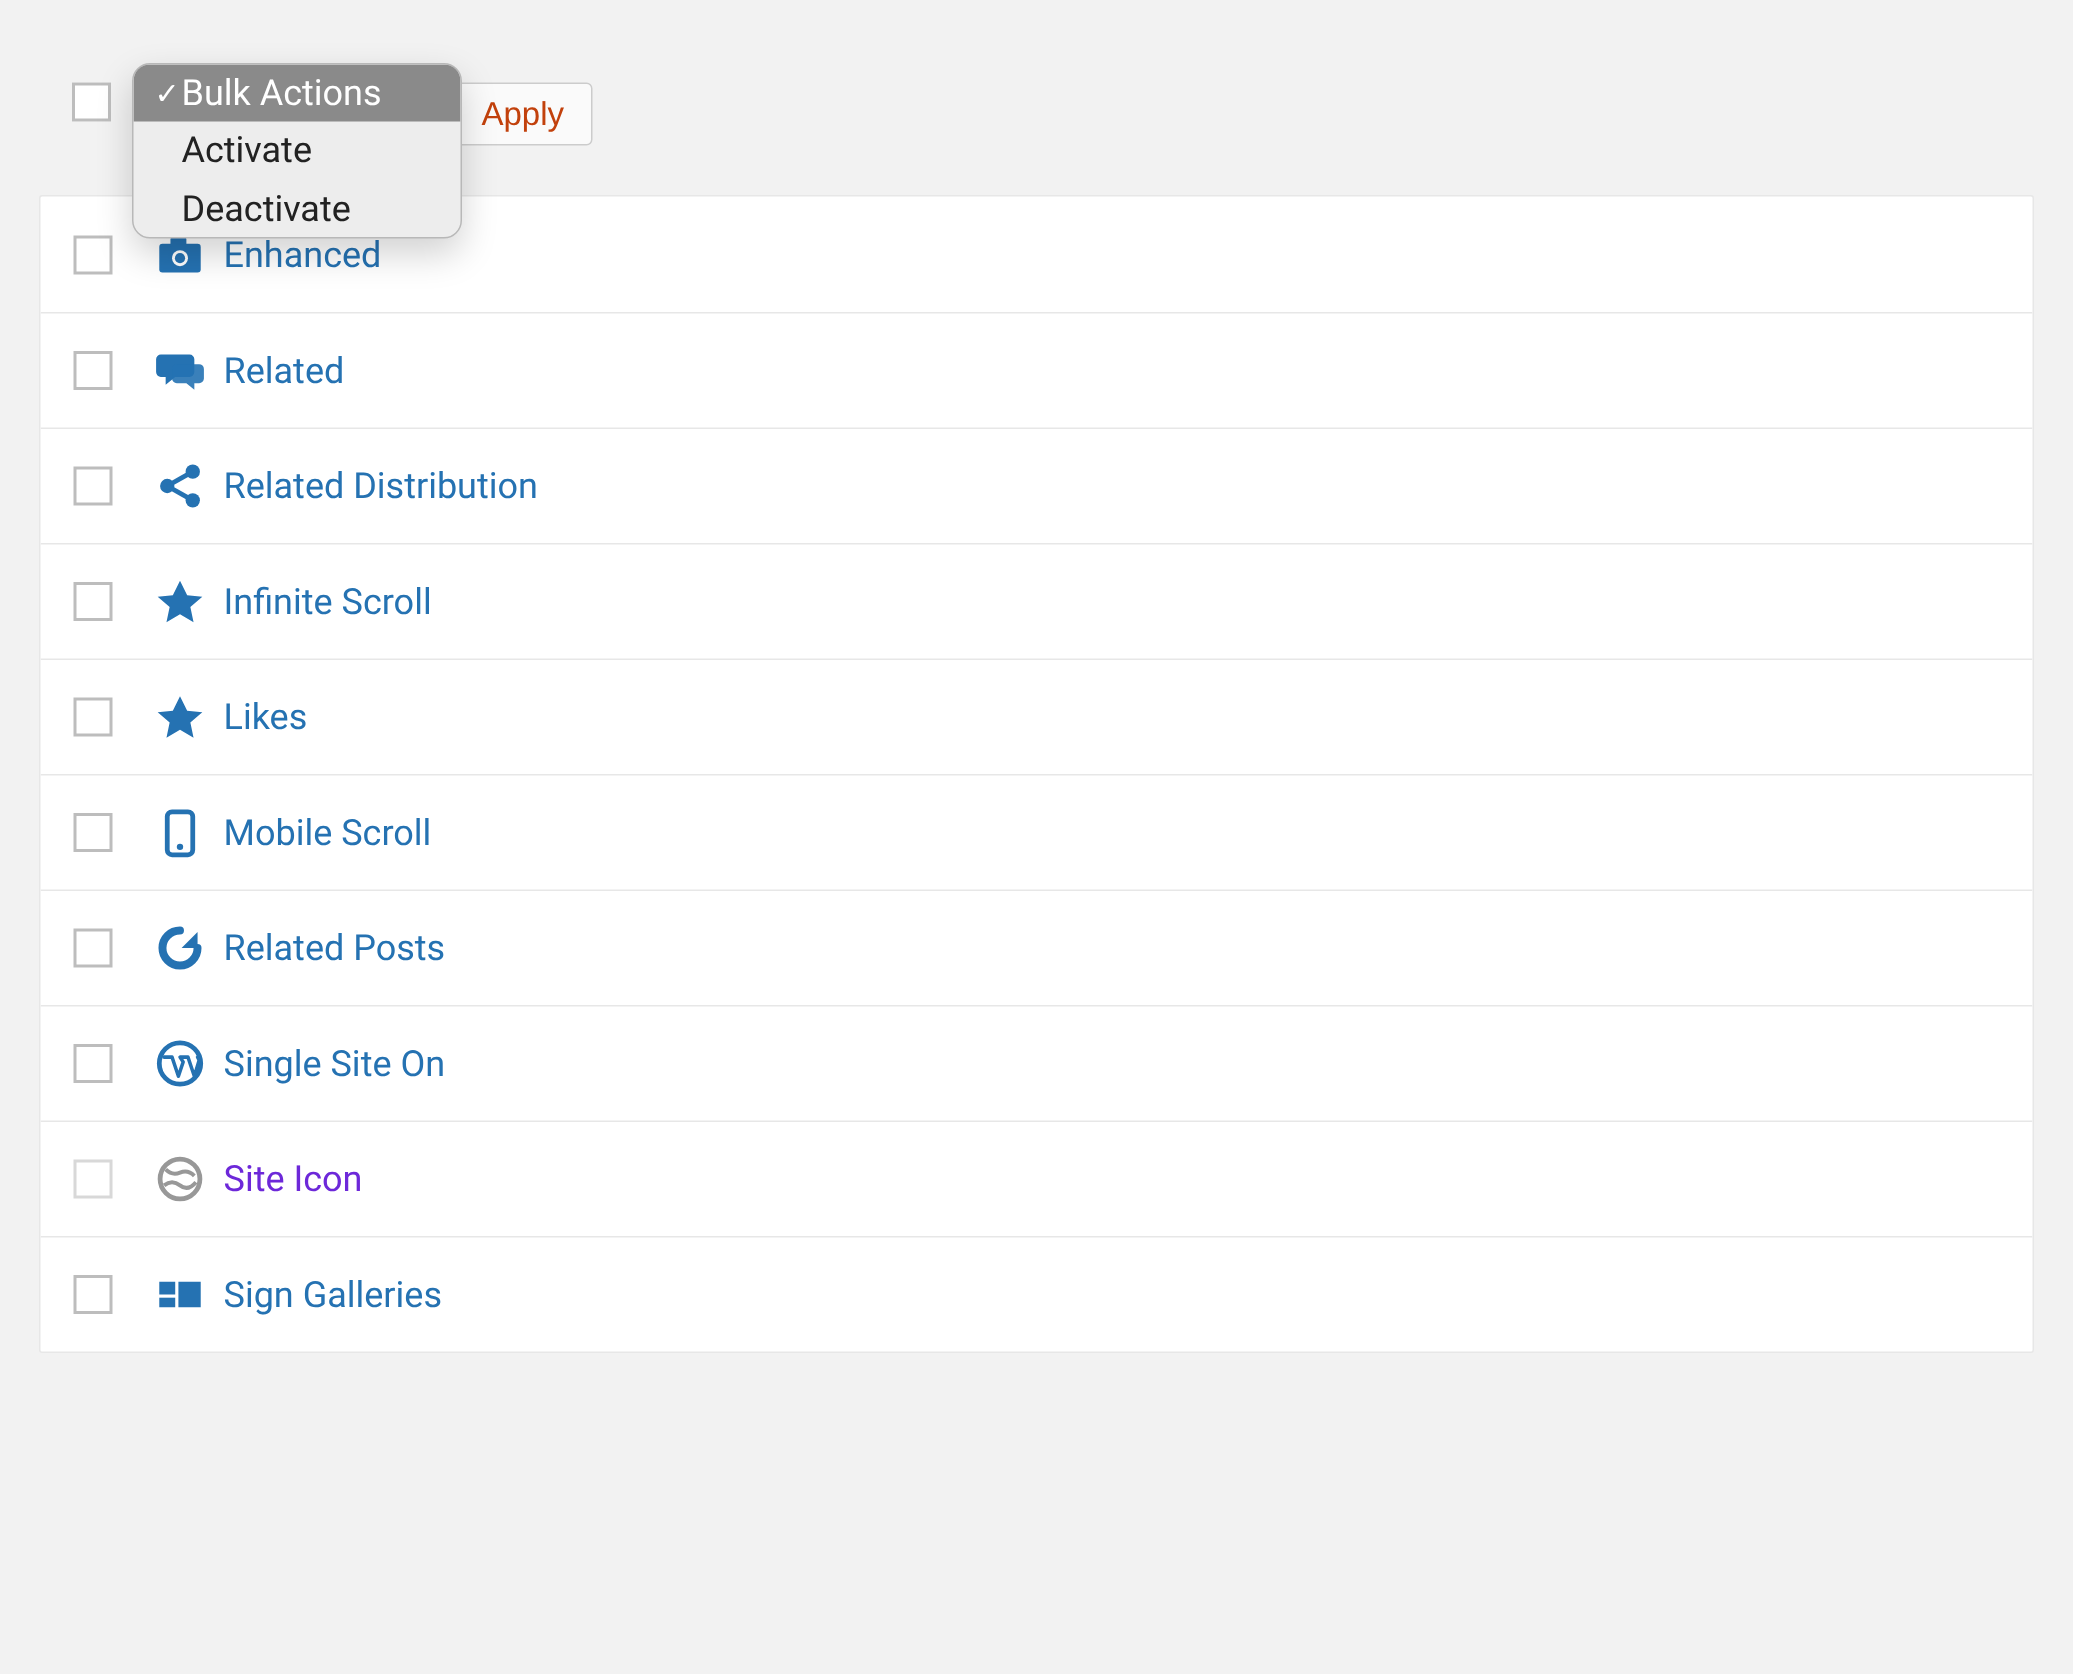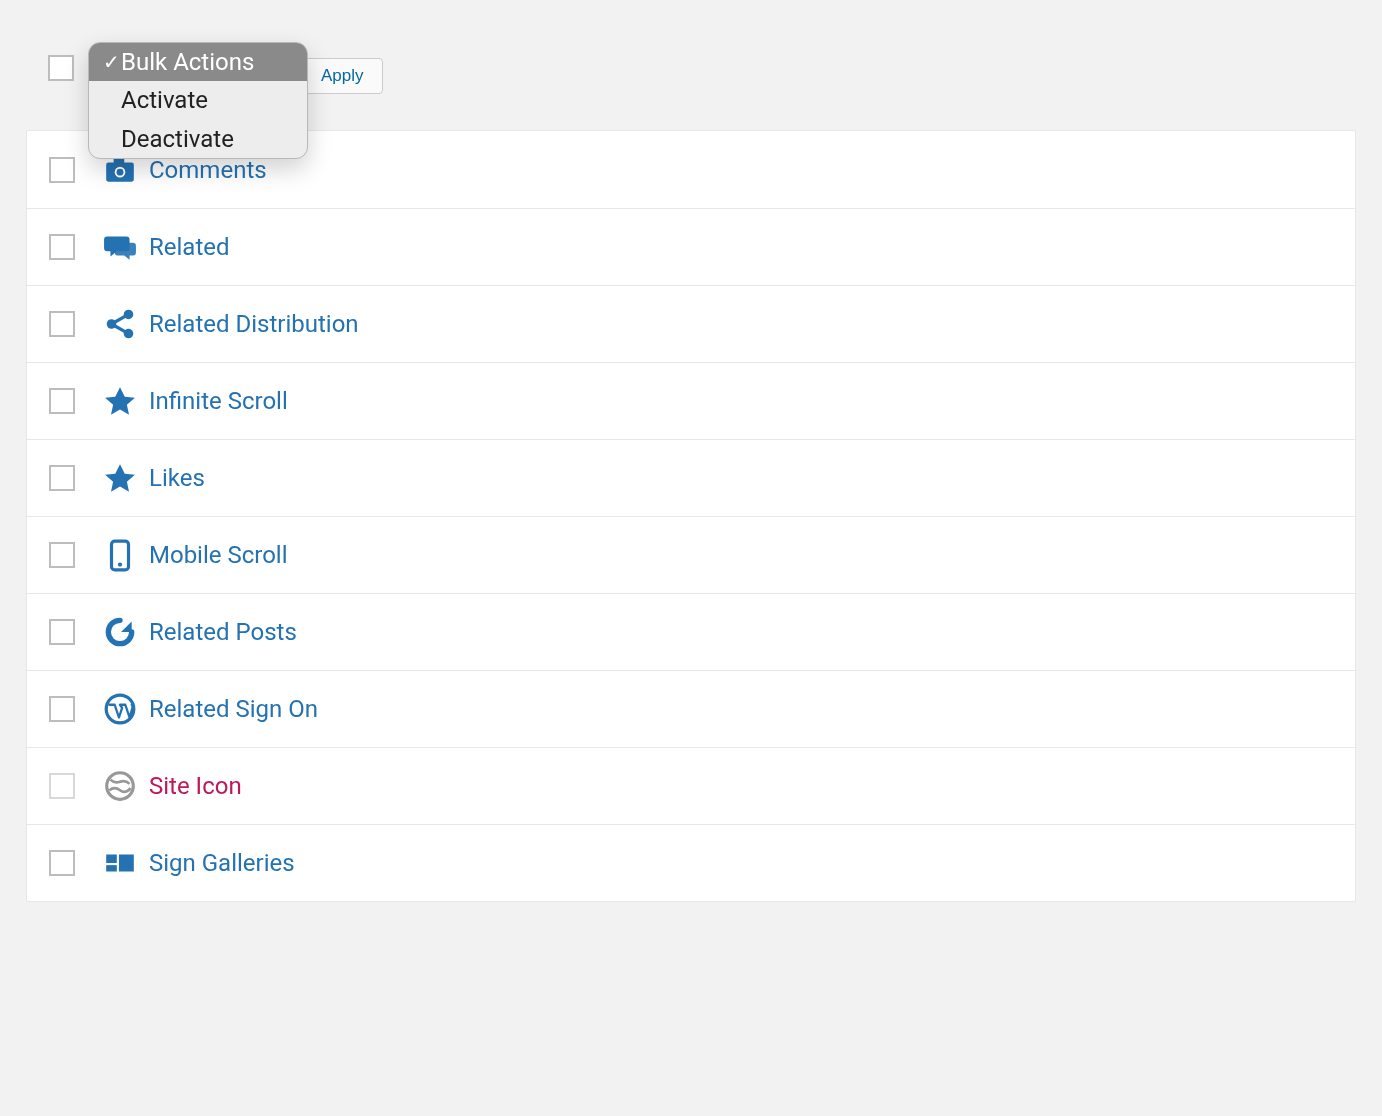--- a/index.html
+++ b/index.html
@@ -22,22 +22,22 @@
 
   .select-all-checkbox {
     width: 26px;
     height: 26px;
     border: 2px solid #bdbdbd;
     background: #fff;
     display: inline-block;
   }
 
   .apply-button {
-    font-size: 17px;
-    color: #0369a1;
+    font-size: 22px;
+    color: #c2410c;
     background: #fafafa;
     border: 1px solid #ccc;
     border-radius: 4px;
     padding: 7px 18px;
     margin-left: 220px;
     cursor: pointer;
     margin-top: 15px;
   }
 
   .dropdown {
@@ -110,21 +110,21 @@
     align-items: center;
     justify-content: center;
     flex-shrink: 0;
   }
   .row.disabled .icon { color: #989898; }
 
   .row .label {
     font-size: 24px;
     color: #2572b2;
   }
-  .row.disabled .label { color: #be185d; }
+  .row.disabled .label { color: #6d28d9; }
 
   svg { width: 100%; height: 100%; display: block; }
 </style>
 </head>
 <body>
 
 <svg width="0" height="0" style="position:absolute">
   <defs>
     <g id="icon-camera">
       <rect x="3" y="9" width="26" height="18" rx="2" fill="currentColor"></rect>
@@ -198,21 +198,21 @@
 
 <div class="table">
 
   <div class="row">
     <span class="checkbox"></span>
     <span class="icon">
         <svg viewBox="0 0 32 32">
           <use href="#icon-camera"></use>
         </svg>
       </span>
-    <a class="label">Comments</a>
+    <a class="label">Enhanced</a>
   </div>
 
   <div class="row">
     <span class="checkbox"></span>
     <span class="icon">
         <svg viewBox="0 0 32 32">
           <use href="#icon-comments"></use>
         </svg>
       </span>
     <a class="label">Related</a>
@@ -269,21 +269,21 @@
     <a class="label">Related Posts</a>
   </div>
 
   <div class="row">
     <span class="checkbox"></span>
     <span class="icon">
         <svg viewBox="0 0 32 32">
           <use href="#icon-wordpress"></use>
         </svg>
       </span>
-    <a class="label">Related Sign On</a>
+    <a class="label">Single Site On</a>
   </div>
 
   <div class="row disabled">
     <span class="checkbox"></span>
     <span class="icon">
         <svg viewBox="0 0 32 32">
           <use href="#icon-globe"></use>
         </svg>
       </span>
     <a class="label">Site Icon</a>

